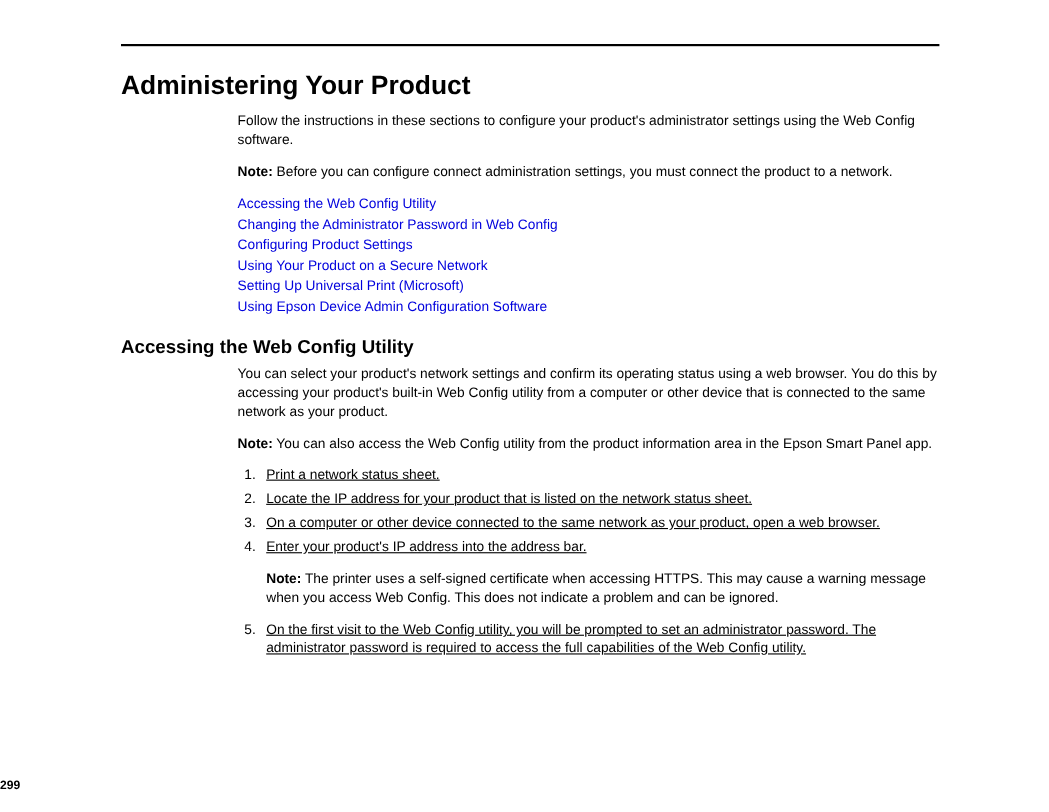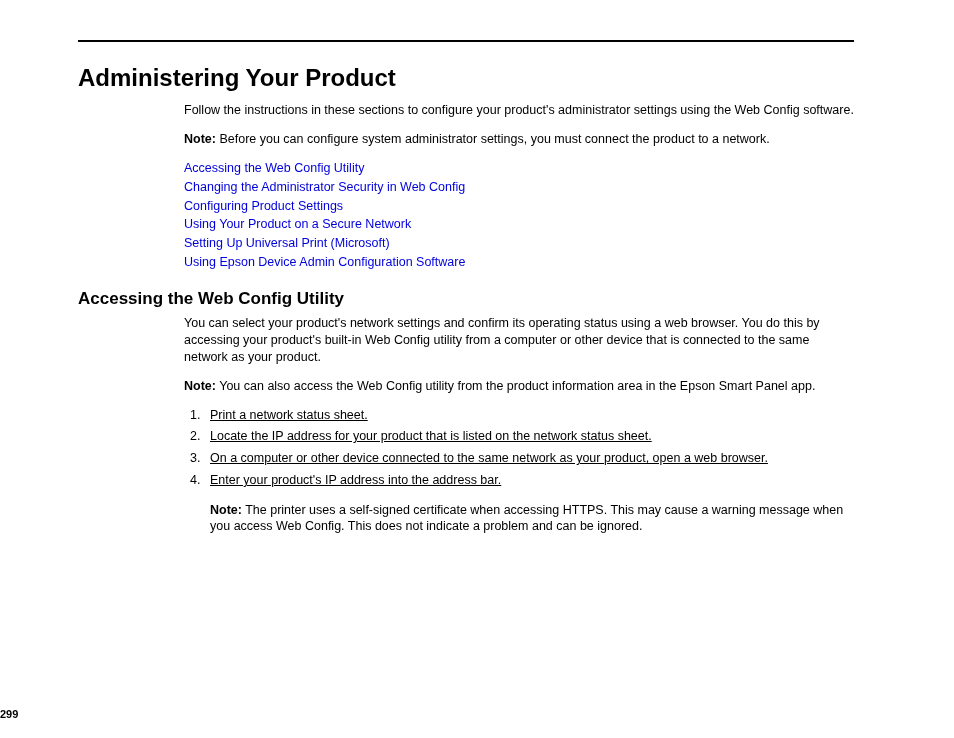--- a/index.html
+++ b/index.html
@@ -6,21 +6,21 @@
     font-family: Arial, Helvetica, sans-serif;
     margin: 0;
     padding: 0;
     background: #fff;
     color: #000;
     width: 954px;
     height: 738px;
     overflow: hidden;
   }
   .page {
-    padding: 40px 100px 20px 78px;
+    padding: 40px 100px 20px 110px;
     position: relative;
     box-sizing: border-box;
     height: 100%;
   }
   .rule {
     border-top: 2px solid #000;
     margin-bottom: 22px;
   }
   h1 {
     font-size: 24px;
@@ -79,26 +79,26 @@
 
 <div class="page">
   <div class="rule"></div>
 
   <h1>Administering Your Product</h1>
 
   <div class="body-block">
     <p class="para">Follow the instructions in these sections to configure your product's administrator settings using the Web Config software.</p>
 
     <p class="para">
-      <span class="bold">Note:</span><span> Before you can configure system administrator settings, you must connect the product to a network.</span>
+      <span class="bold">Note:</span><span> Before you can configure connect administration settings, you must connect the product to a network.</span>
     </p>
 
     <div class="links">
       <div><a class="link" href="#">Accessing the Web Config Utility</a></div>
-      <div><a class="link" href="#">Changing the Administrator Security in Web Config</a></div>
+      <div><a class="link" href="#">Changing the Administrator Password in Web Config</a></div>
       <div><a class="link" href="#">Configuring Product Settings</a></div>
       <div><a class="link" href="#">Using Your Product on a Secure Network</a></div>
       <div><a class="link" href="#">Setting Up Universal Print (Microsoft)</a></div>
       <div><a class="link" href="#">Using Epson Device Admin Configuration Software</a></div>
     </div>
   </div>
 
   <h2>Accessing the Web Config Utility</h2>
 
   <div class="body-block">
@@ -112,16 +112,19 @@
       <li>Print a network status sheet.</li>
       <li>Locate the IP address for your product that is listed on the network status sheet.</li>
       <li>On a computer or other device connected to the same network as your product, open a web browser.</li>
       <li>Enter your product's IP address into the address bar.</li>
     </ol>
 
     <p class="note-indent">
       <span class="bold">Note:</span><span> The printer uses a self-signed certificate when accessing HTTPS. This may cause a warning message when you access Web Config. This does not indicate a problem and can be ignored.</span>
     </p>
 
+    <ol class="steps" start="5">
+      <li>On the first visit to the Web Config utility, you will be prompted to set an administrator password. The administrator password is required to access the full capabilities of the Web Config utility.</li>
+    </ol>
   </div>
 
   <div class="page-num">299</div>
 </div>
 
 </body></html>

